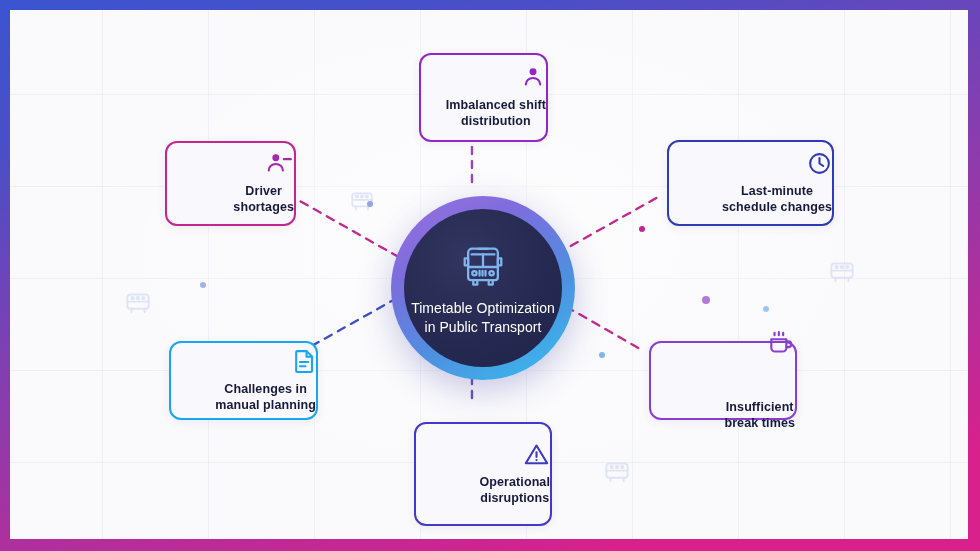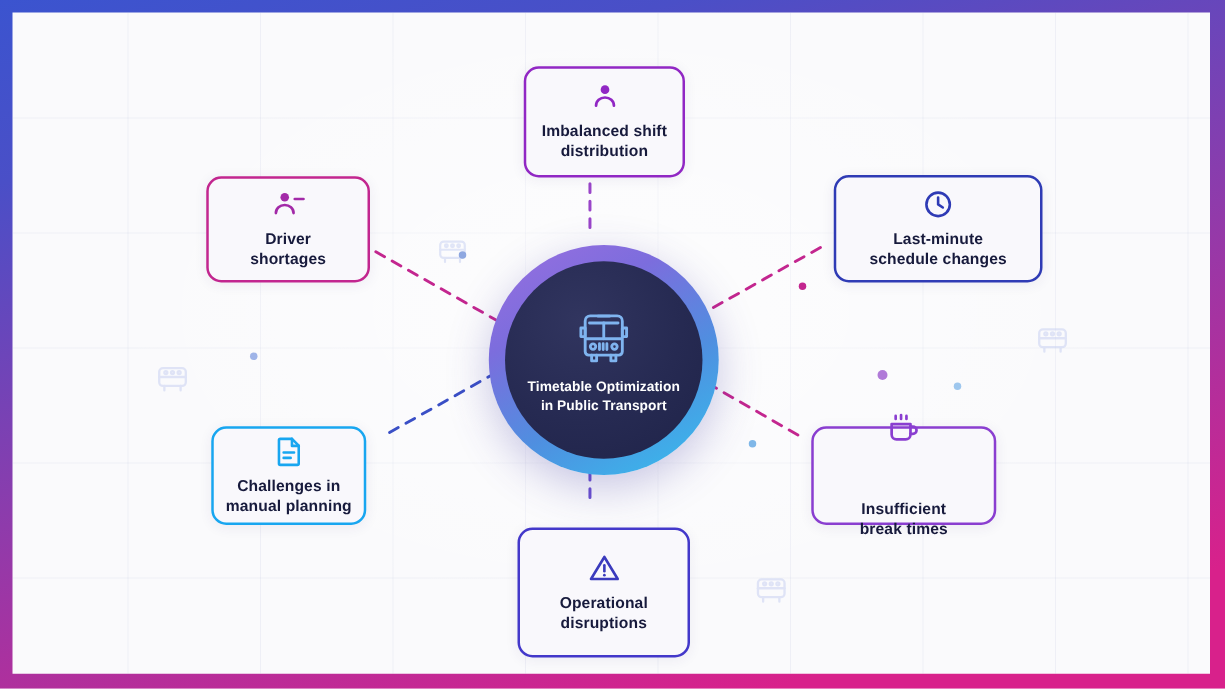--- a/index.html
+++ b/index.html
@@ -38,54 +38,54 @@
   
   .bus-wm{position:absolute;opacity:.55;}
   .dot{position:absolute;border-radius:50%;}
 
   
   .card{
     position:absolute;box-sizing:border-box;
     background:#f9f8fc;
     border:2px solid #7b2fbe;
     border-radius:12px;
-    display:flex;flex-direction:column;align-items:center;justify-content:center;
+    display:flex;flex-direction:column;align-items:flex-end;justify-content:center;
     text-align:center;
     box-shadow:0 2px 10px rgba(60,40,110,.07);
   }
   .card .ico{display:block;margin-bottom:7px;line-height:0;}
   .card .lbl{
     font-size:12.5px;font-weight:bold;color:#171a3c;line-height:1.32;
     letter-spacing:.1px;
   }
 
   #c-top   {left:409px;top:43px; width:129px;height:89px;border-color:#9127c4;}
   #c-tl    {left:155px;top:131px;width:131px;height:85px;border-color:#c2268f;}
   #c-tr    {left:657px;top:130px;width:167px;height:86px;border-color:#2f3bb5;}
-  #c-bl    {left:159px;top:331px;width:124px;height:79px;border-color:#18a6f0;}
+  #c-bl    {left:159px;top:331px;width:149px;height:79px;border-color:#18a6f0;}
   #c-br    {left:639px;top:331px;width:148px;height:79px;border-color:#8a3ed0;gap:36px;}
   #c-bot   {left:404px;top:412px;width:138px;height:104px;border-color:#4338ca;}
 
   
   #hub{
     position:absolute;left:381px;top:186px;width:184px;height:184px;
     border-radius:50%;
     background:linear-gradient(150deg,#9a6fe0 0%,#7c6ddd 30%,#4f8fe0 62%,#35c0ee 100%);
     box-shadow:0 10px 34px rgba(70,60,160,.28);
     display:flex;align-items:center;justify-content:center;
   }
   #hub-inner{
     width:158px;height:158px;border-radius:50%;
     background:radial-gradient(circle at 38% 30%, #31355f 0%, #262a52 55%, #1f2348 100%);
     display:flex;flex-direction:column;align-items:center;justify-content:center;
     padding-top:4px;box-sizing:border-box;
   }
   #hub-inner .bus{margin-bottom:8px;line-height:0;}
   #hub-title{
-    color:#ffffff;font-size:11px;font-weight:bold;line-height:1.35;
+    color:#ffffff;font-size:14px;font-weight:normal;line-height:1.35;
     text-align:center;letter-spacing:.05px;
   }
 </style>
 </head>
 <body>
 
 <div id="frame">
   <div id="canvas">
 
     <div id="grid"></div>

